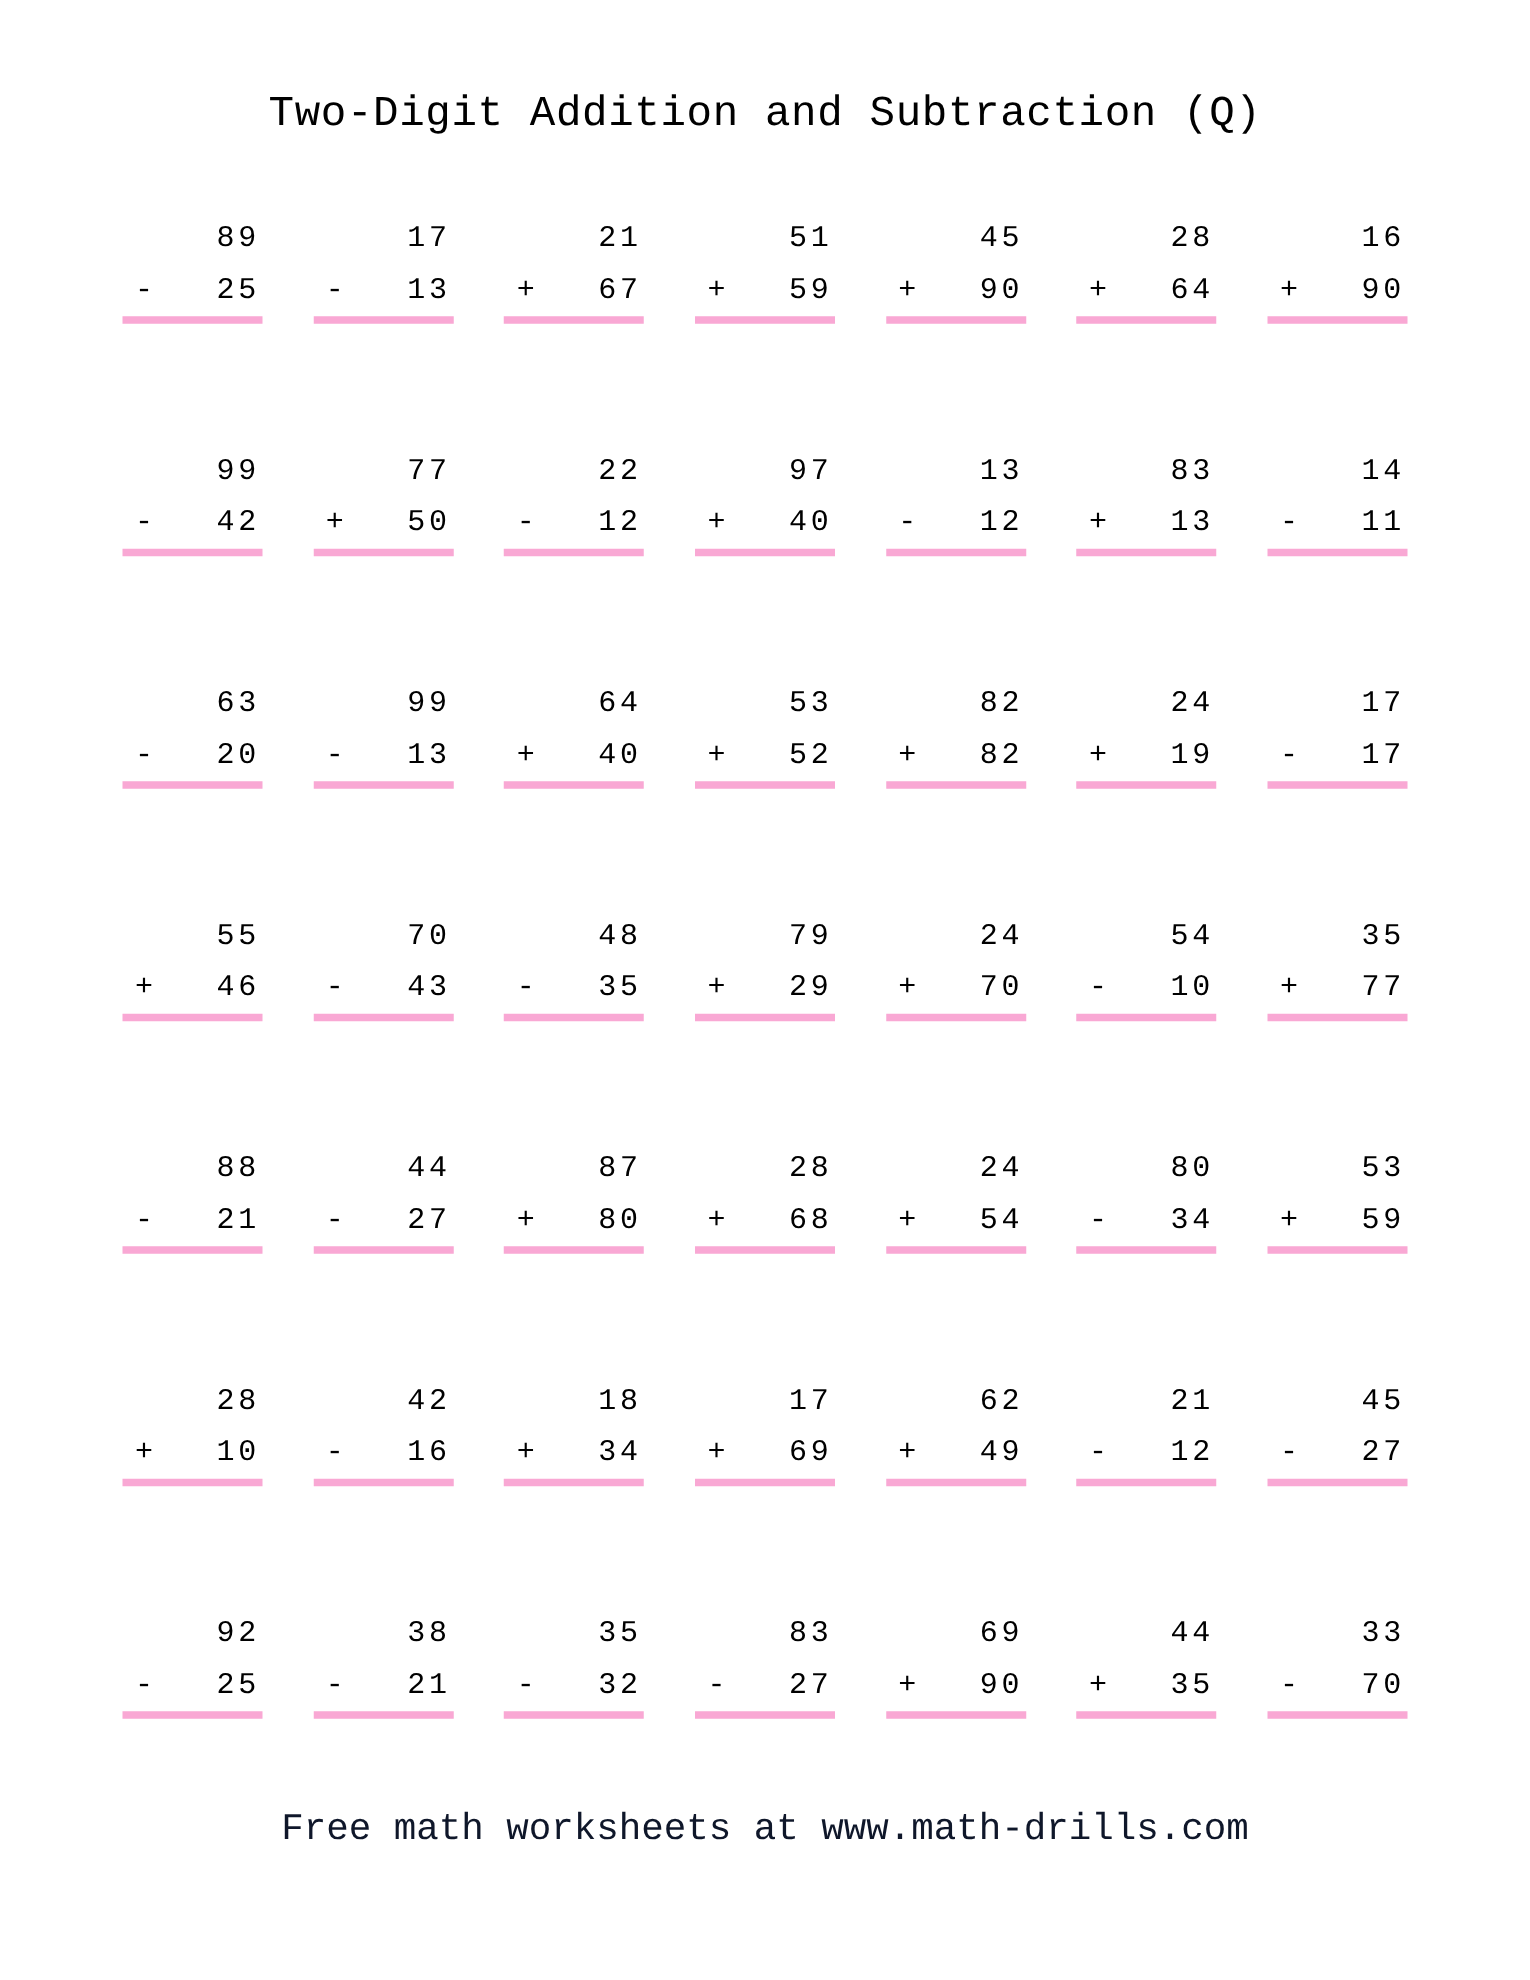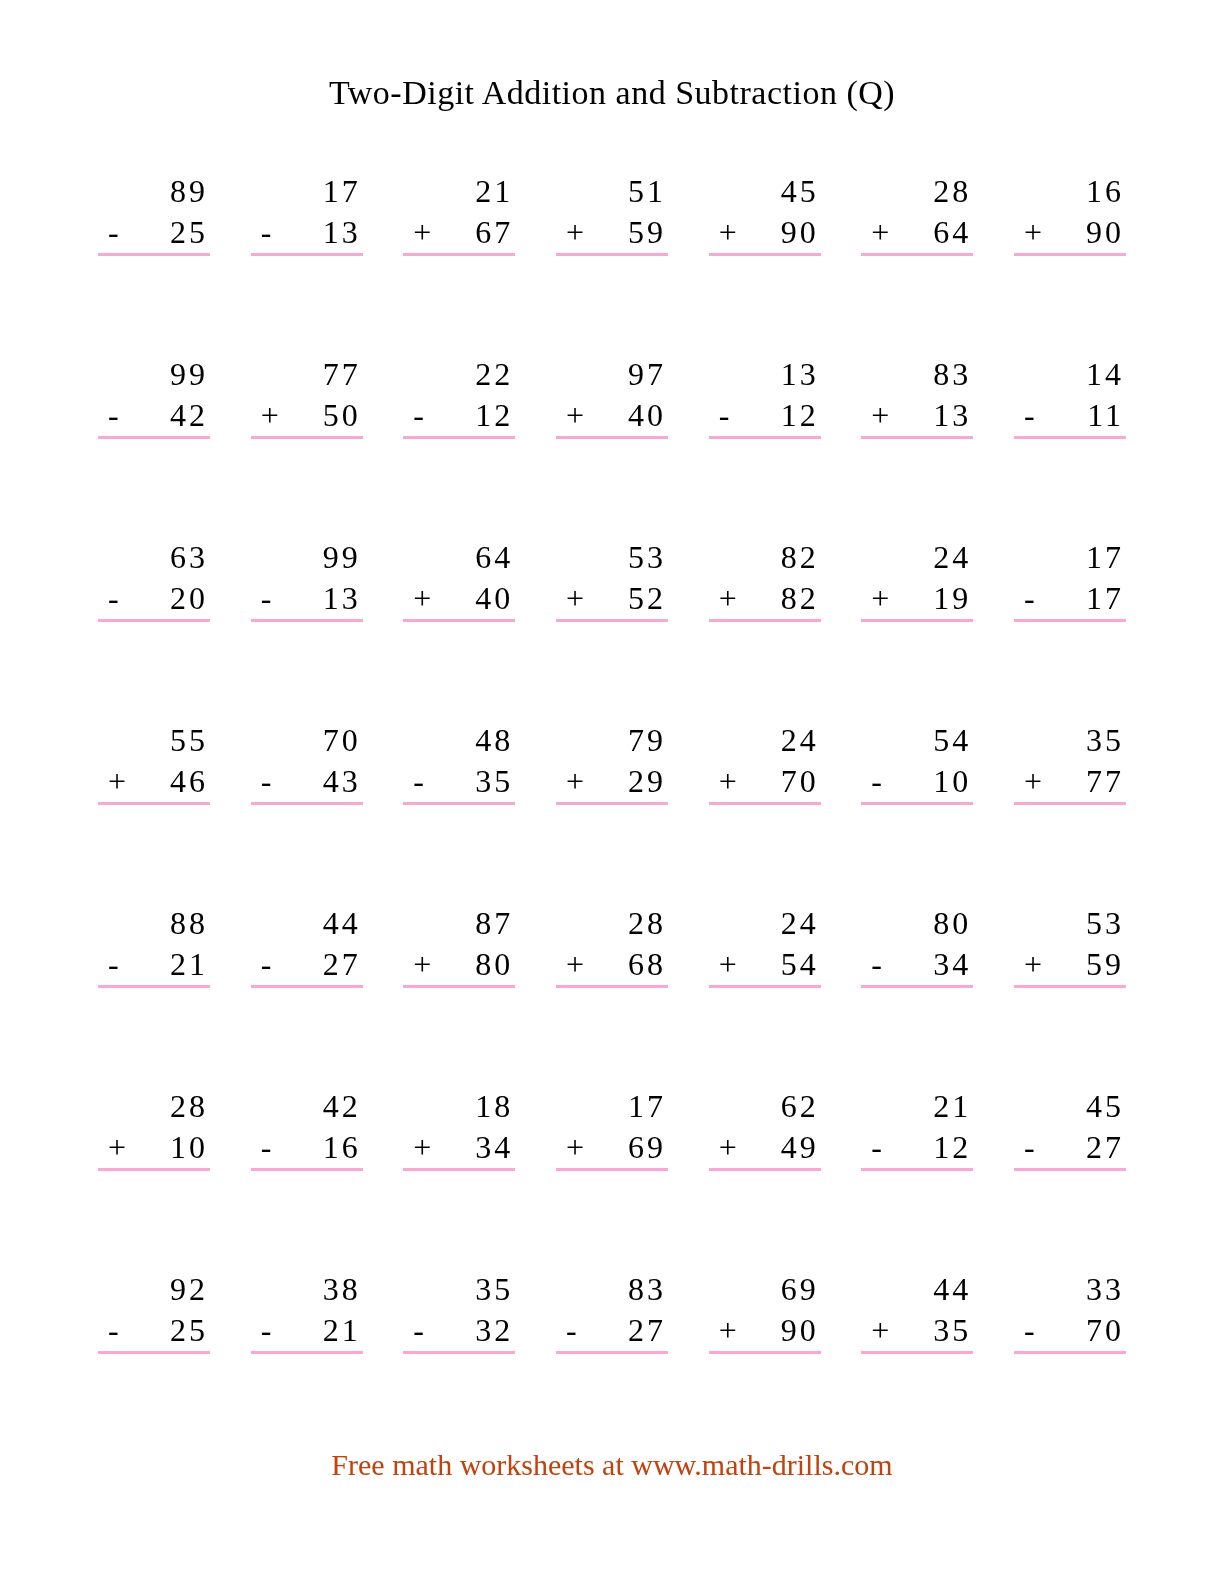--- a/index.html
+++ b/index.html
@@ -6,21 +6,21 @@
     margin: 0;
     padding: 0;
     background: #ffffff;
   }
   .sheet {
     position: relative;
     width: 1224px;
     height: 1584px;
     background: #ffffff;
     color: #000000;
-    font-family: Liberation Serif, serif;
+    font-family: Liberation Mono, monospace;
     overflow: hidden;
   }
   .title {
     position: absolute;
     top: 72px;
     left: 0;
     width: 100%;
     text-align: center;
     font-size: 34px;
     line-height: 41px;
@@ -33,22 +33,22 @@
     left: 98px;
     width: 1028px;
   }
   .problem-row {
     display: flex;
     justify-content: space-between;
     margin-bottom: 98px;
   }
   .problem {
     width: 112px;
-    border-bottom: 3px solid #f9a8d4;
-    font-size: 32px;
+    border-bottom: 6px solid #f9a8d4;
+    font-size: 24px;
     line-height: 41px;
     letter-spacing: 3px;
   }
   .top-line {
     text-align: right;
     padding-right: 2px;
   }
   .bottom-line {
     display: flex;
     justify-content: space-between;
@@ -60,21 +60,21 @@
     letter-spacing: 0;
   }
   .footer {
     position: absolute;
     top: 1447px;
     left: 0;
     width: 100%;
     text-align: center;
     font-size: 30px;
     line-height: 35px;
-    color: #c2410c;
+    color: #0f172a;
   }
 </style>
 </head>
 <body>
 
 <div class="sheet">
   <div class="title">Two-Digit Addition and Subtraction (Q)</div>
 
   <div class="grid">
       <div class="problem-row">

